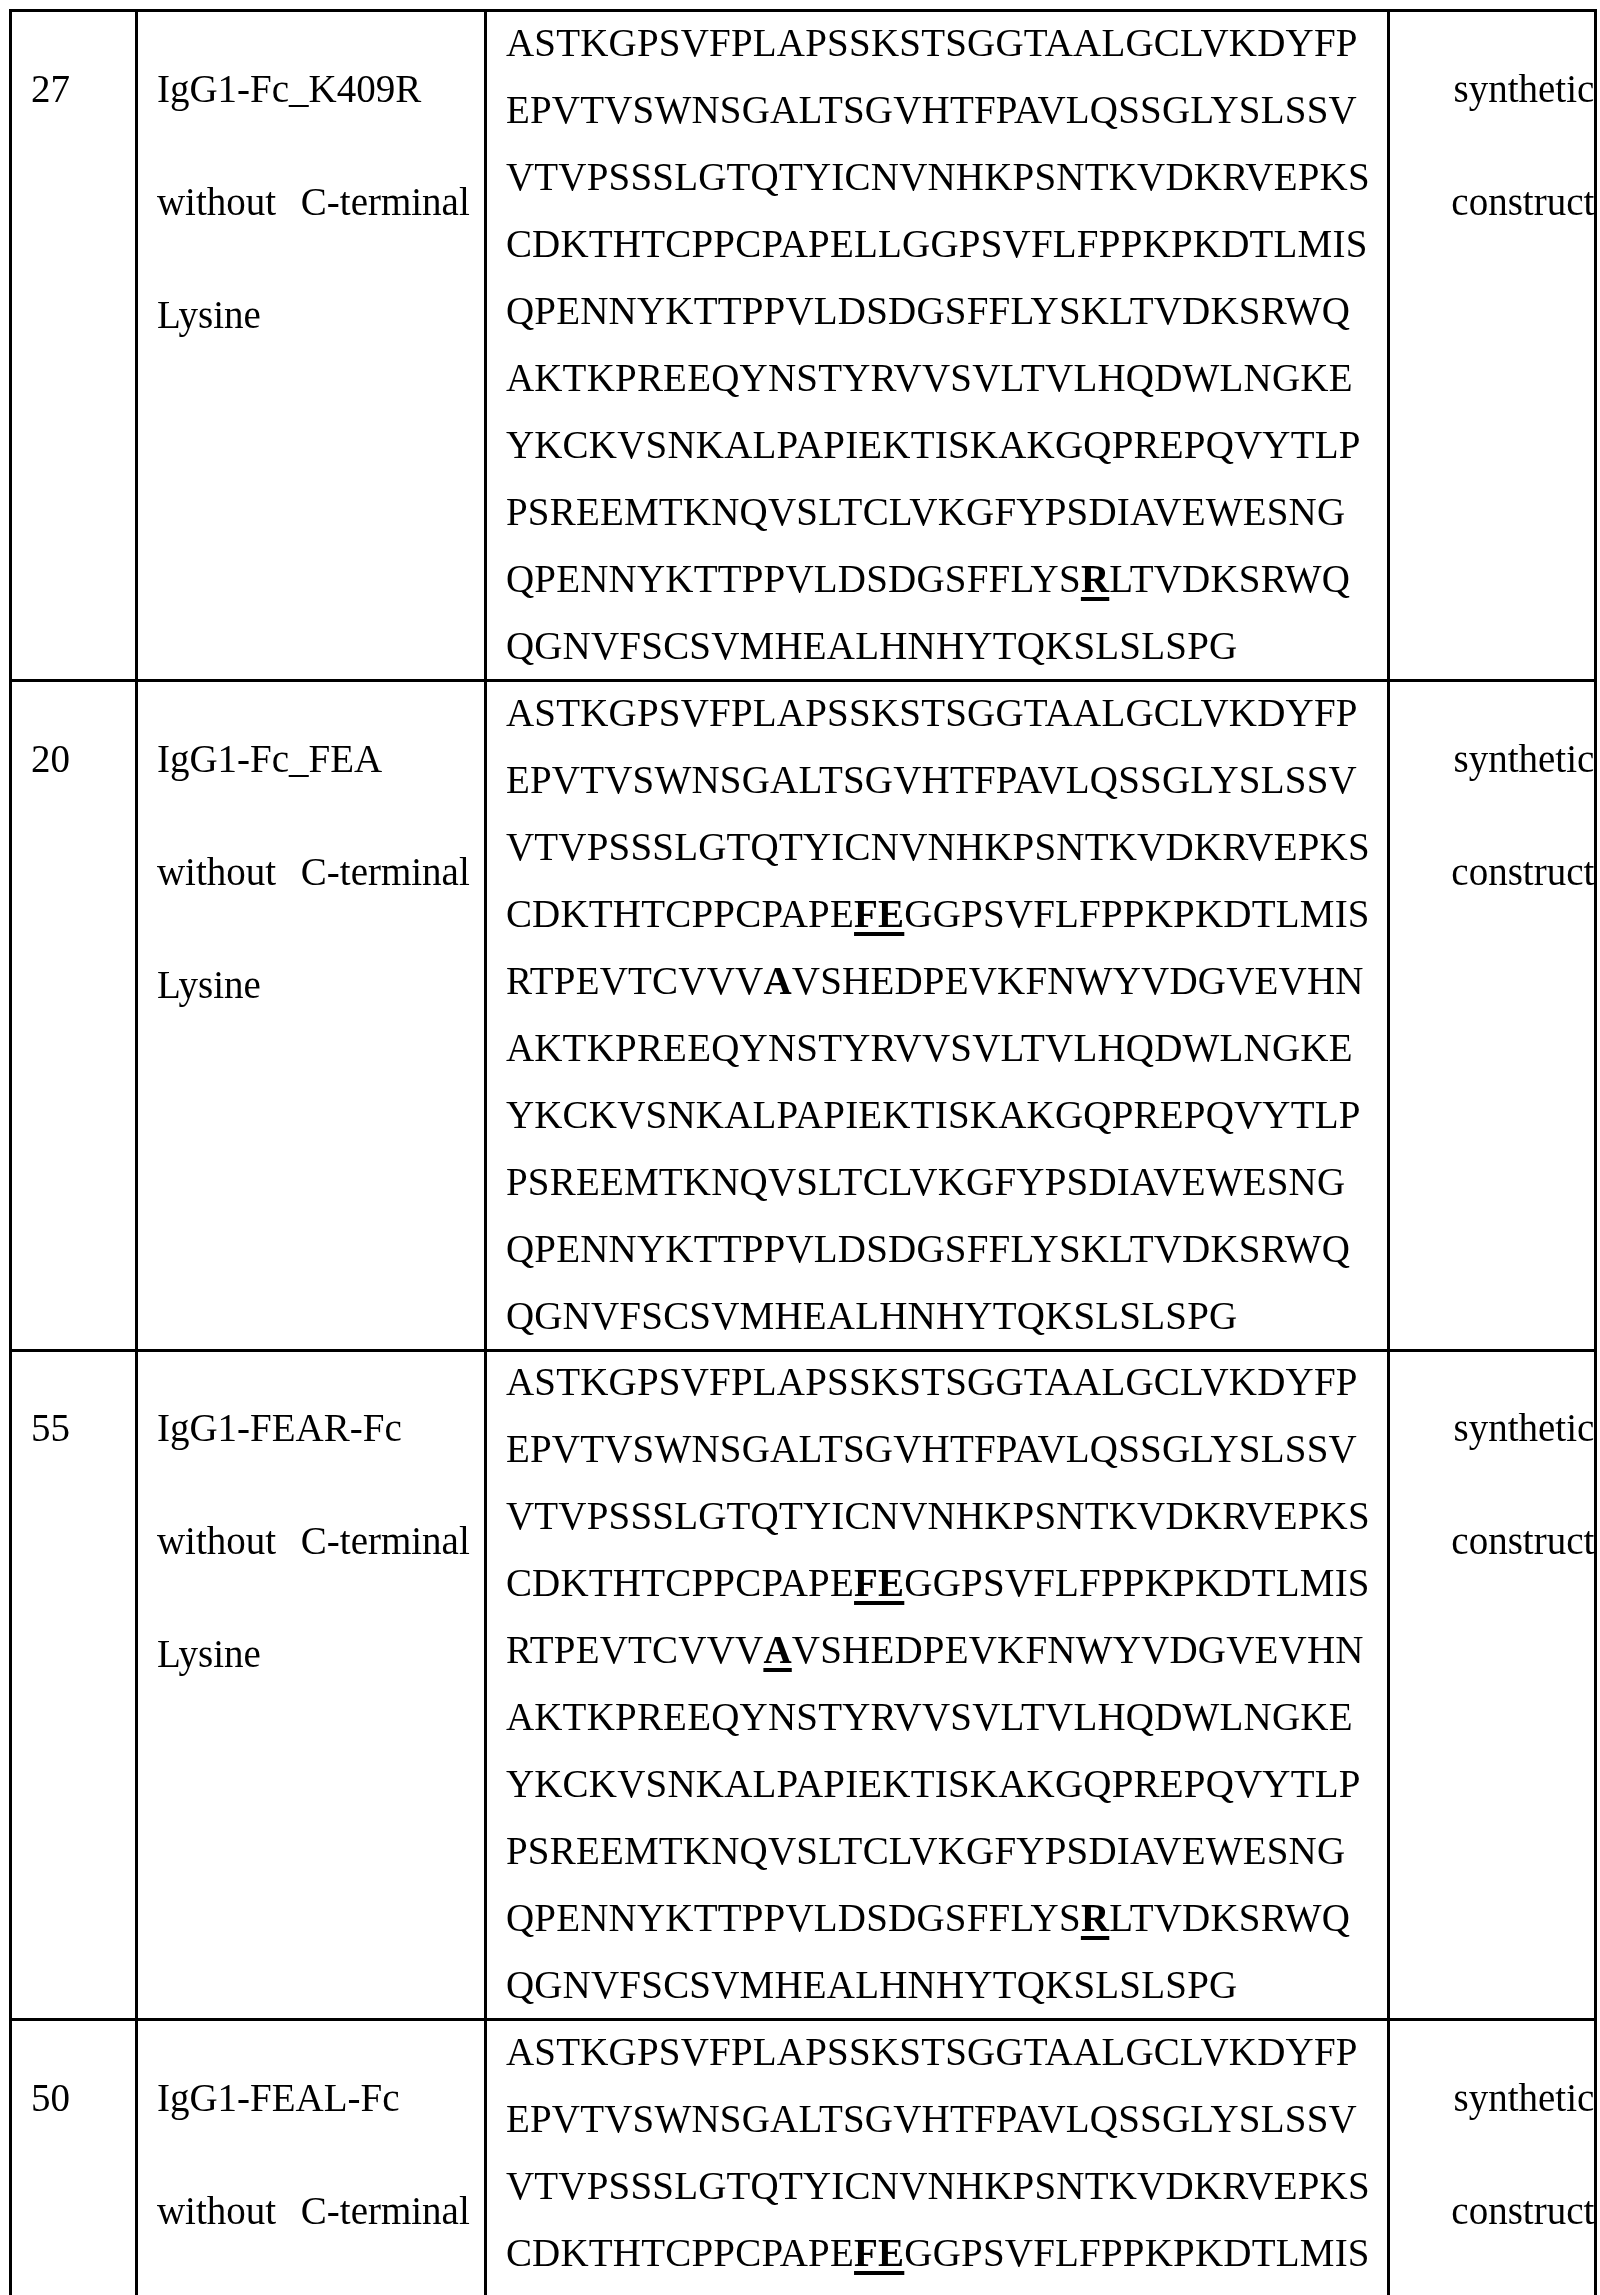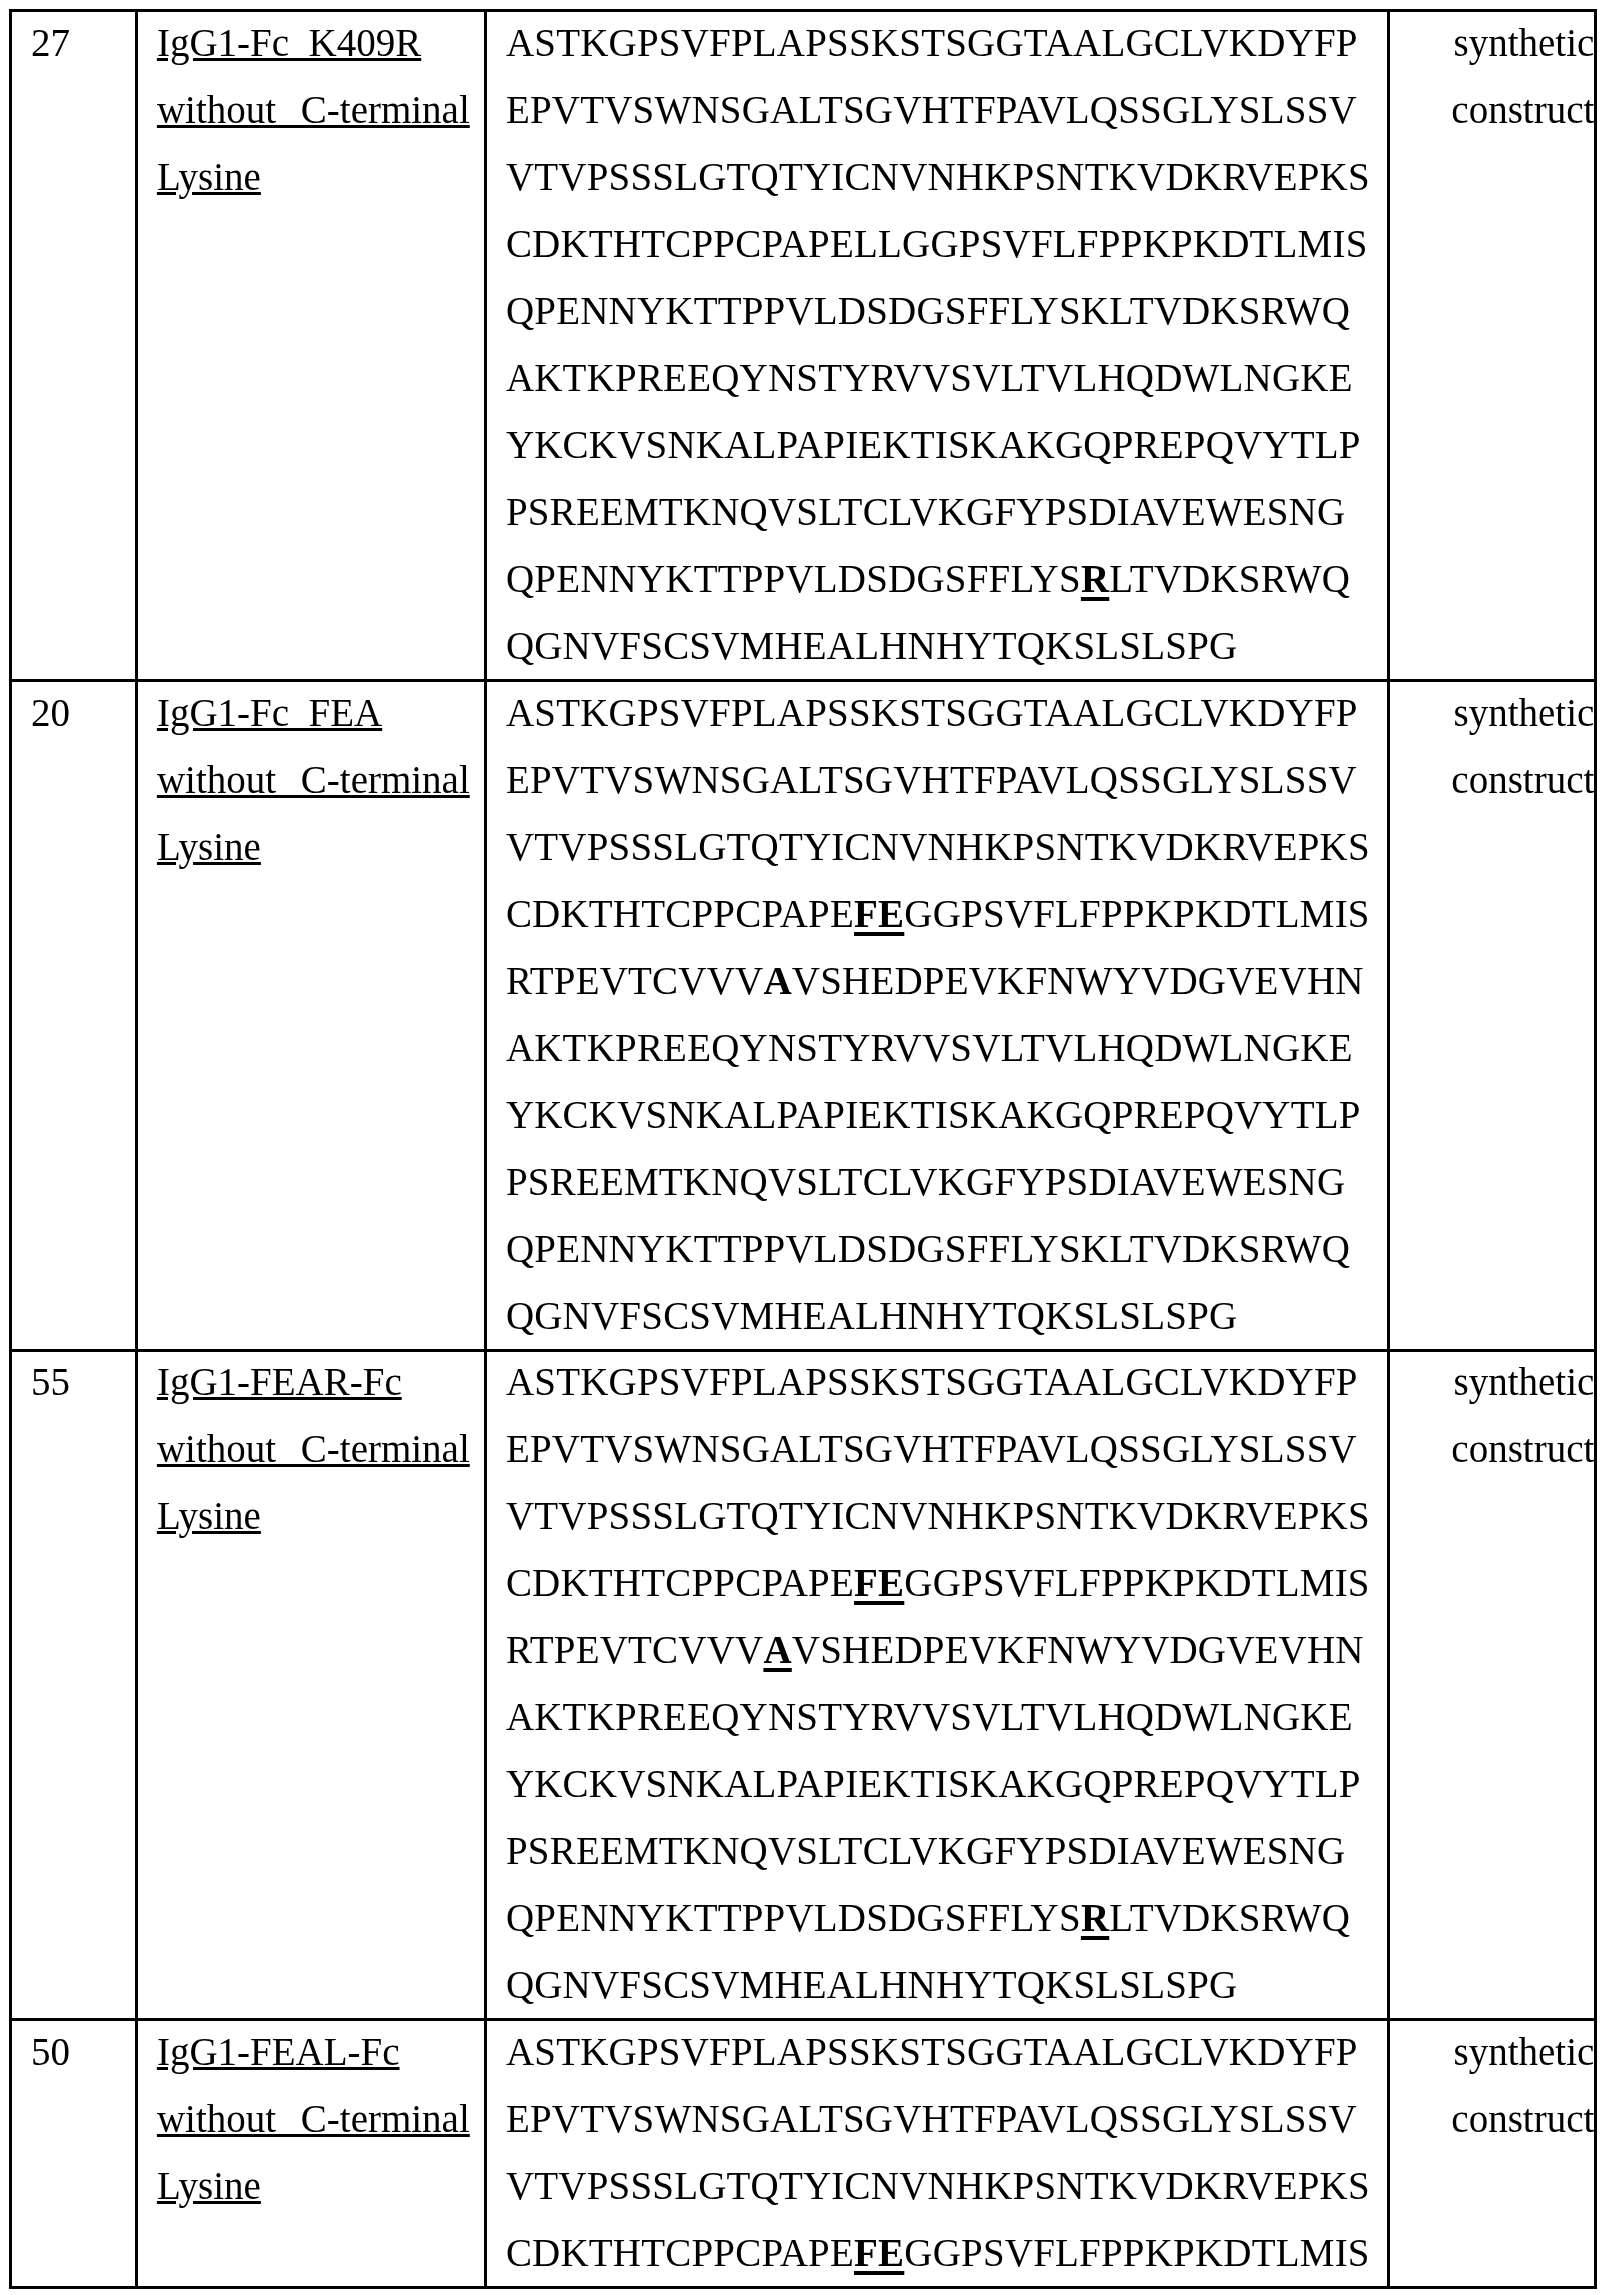--- a/index.html
+++ b/index.html
@@ -15,25 +15,25 @@
     vertical-align: top;
     padding: 0;
     font-size: 39px;
     line-height: 67px;
   }
   col.c-num { width: 126px; }
   col.c-name { width: 349px; }
   col.c-seq { width: 903px; }
   col.c-src { width: 207px; }
   td.num { padding-left: 18.6px !important; }
-  td.name { padding-left: 18.6px !important; padding-right: 8.4px !important; text-decoration: underline; }
+  td.name { padding-left: 18.6px !important; padding-right: 8.4px !important; }
   td.seq { padding-left: 18.6px !important; }
   td.src { padding-left: 18.6px !important; text-align: right; }
   .cell-inner { padding-top: 0px; margin-top: -3.4px; }
-  .name-line { display: block; white-space: nowrap; }
+  .name-line { display: block; white-space: nowrap; margin-top: 46px; }
   .seq-line { display: block; white-space: nowrap; letter-spacing: 0.2px; }
   .mut { font-weight: bold; }
   .mut.ul { text-decoration: underline; text-decoration-thickness: 4.2px; text-underline-offset: 5px; }
   tr.r27 td { height: 662px; }
   tr.r28 td { height: 663px; }
   tr.r29 td { height: 663px; }
   tr.r30 td { height: 263px; }
 </style>
 </head>
 <body>

